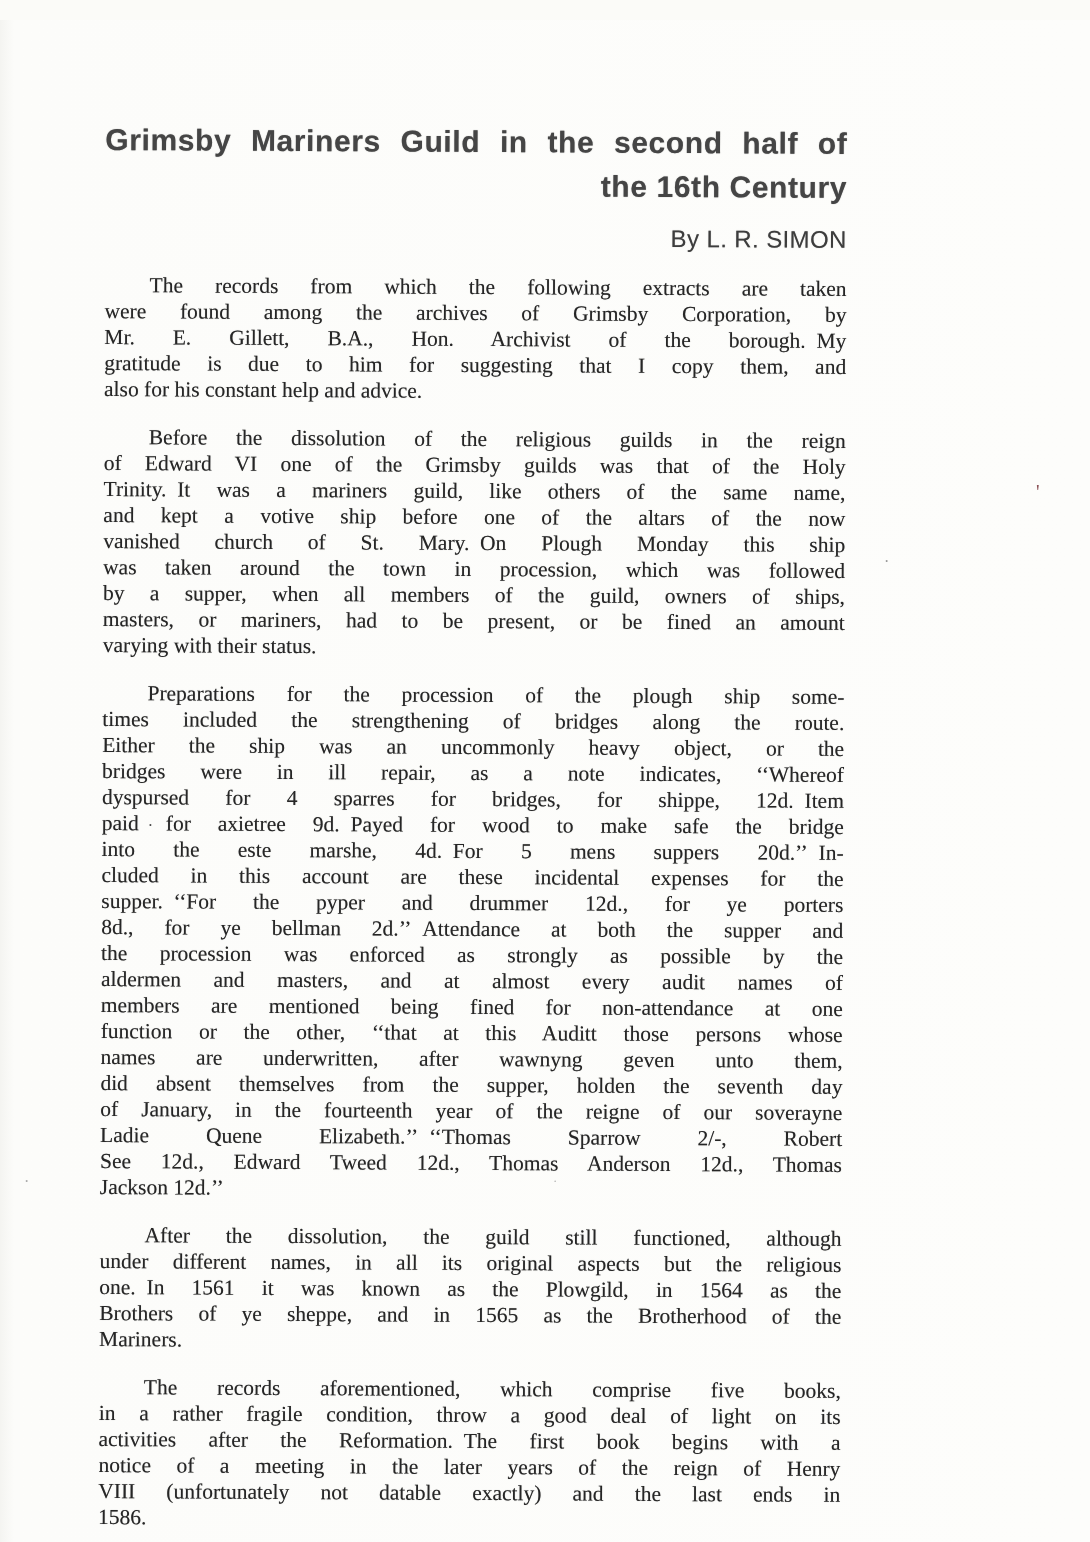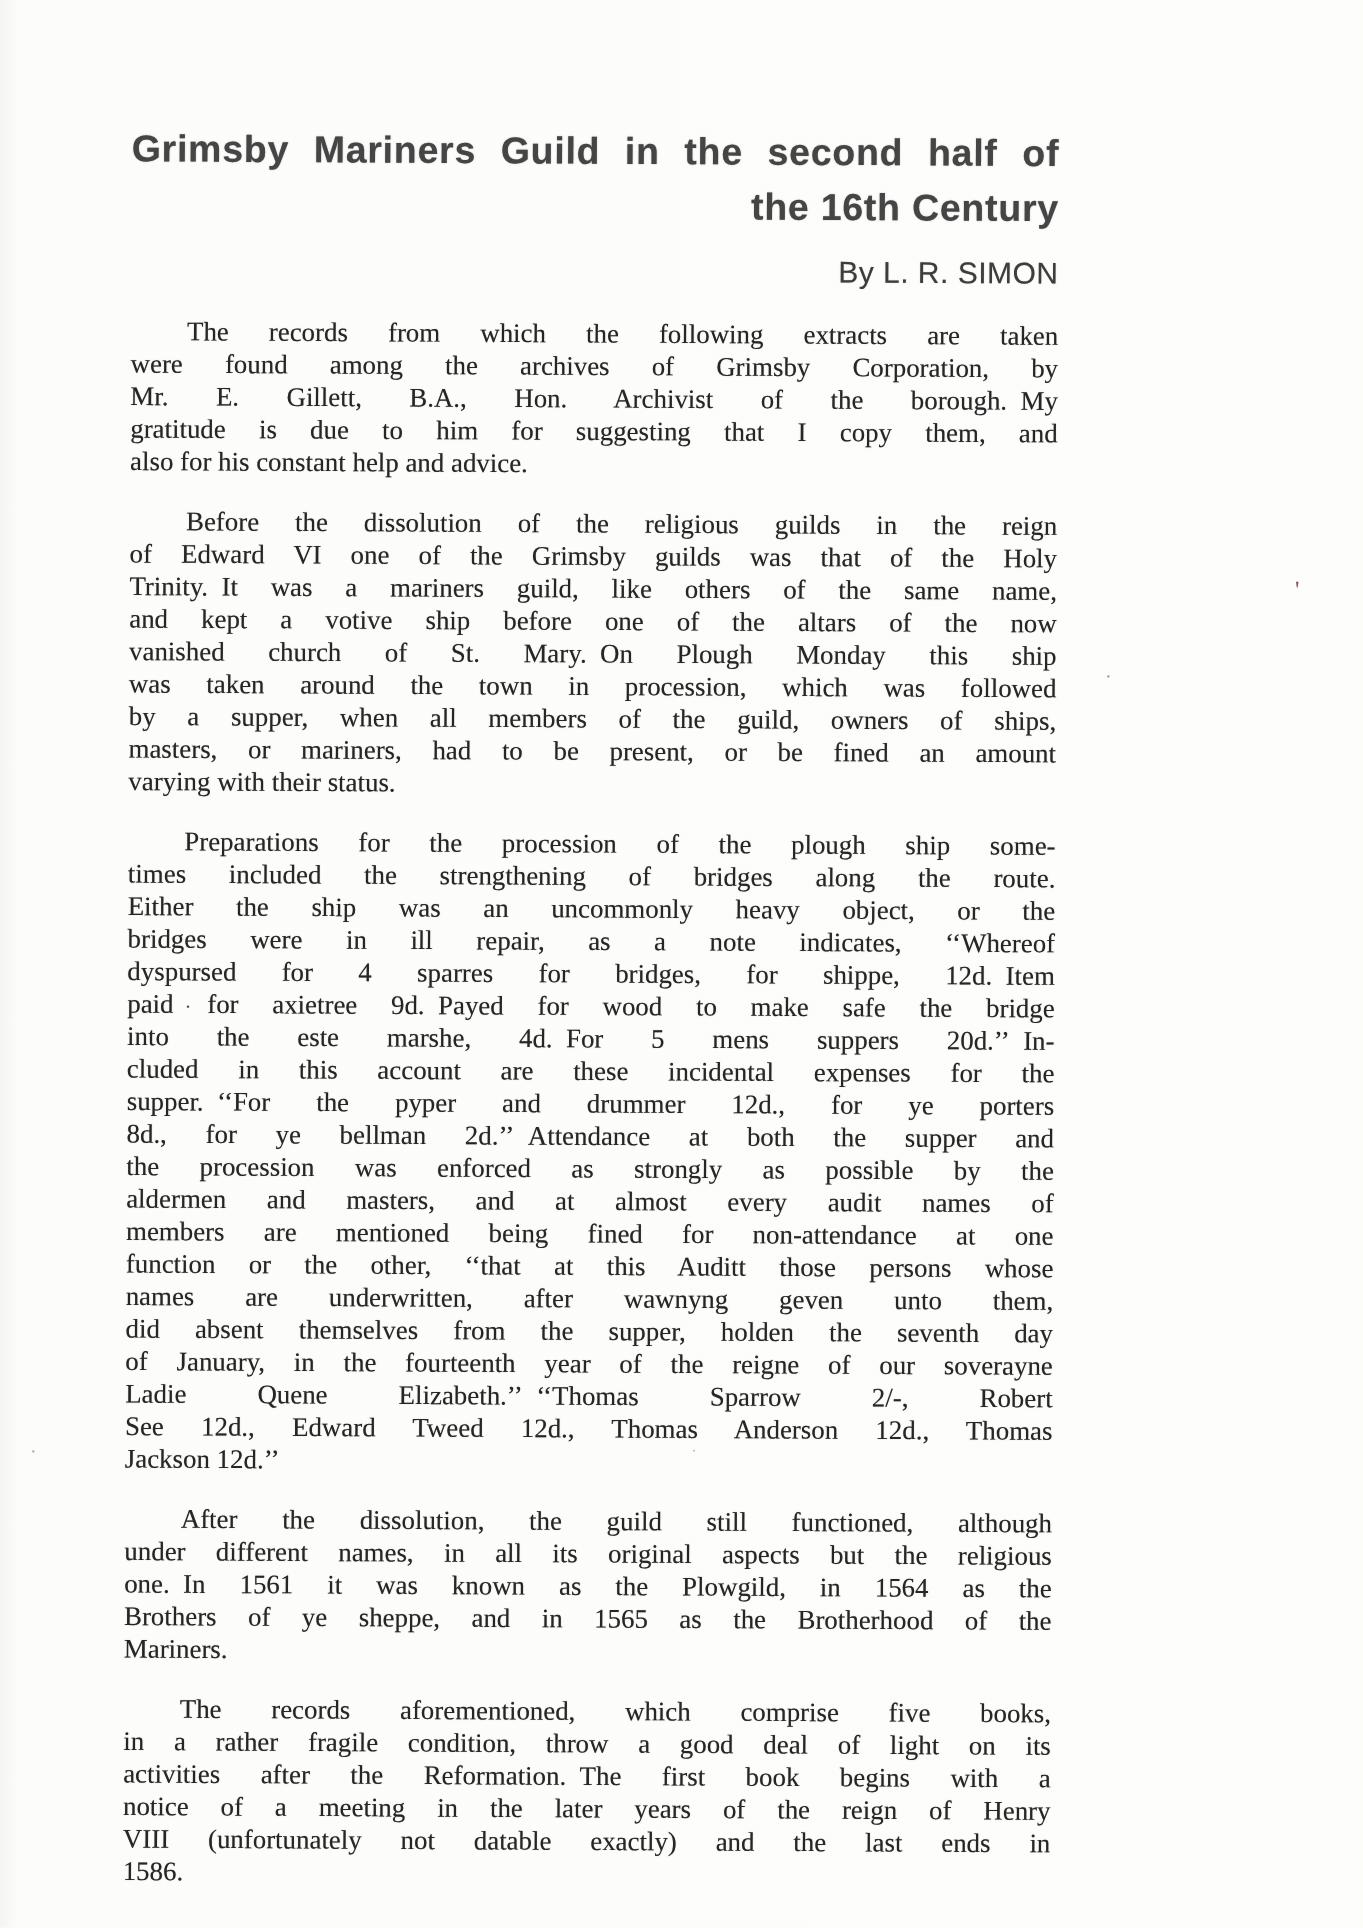--- a/index.html
+++ b/index.html
@@ -7,20 +7,21 @@
     padding: 0;
     width: 1090px;
     height: 1542px;
     background: #fbfbf8;
     overflow: hidden;
   }
   .page {
     position: absolute;
     inset: 0;
     background: linear-gradient(90deg, #f4f4f1 0px, #fcfcfa 14px, #fdfdfb 100%);
+    margin-top: 20px;
   }
   .content {
     position: absolute;
     left: 106px;
     top: 0;
     width: 742px;
     transform: rotate(0.3deg);
     transform-origin: 50% 0;
   }
   .title {

